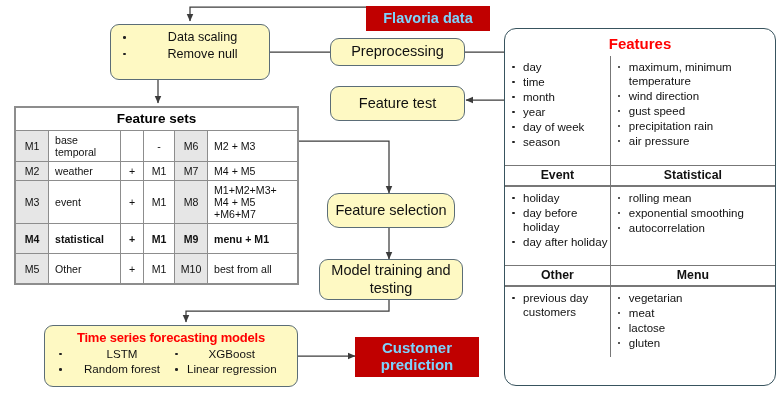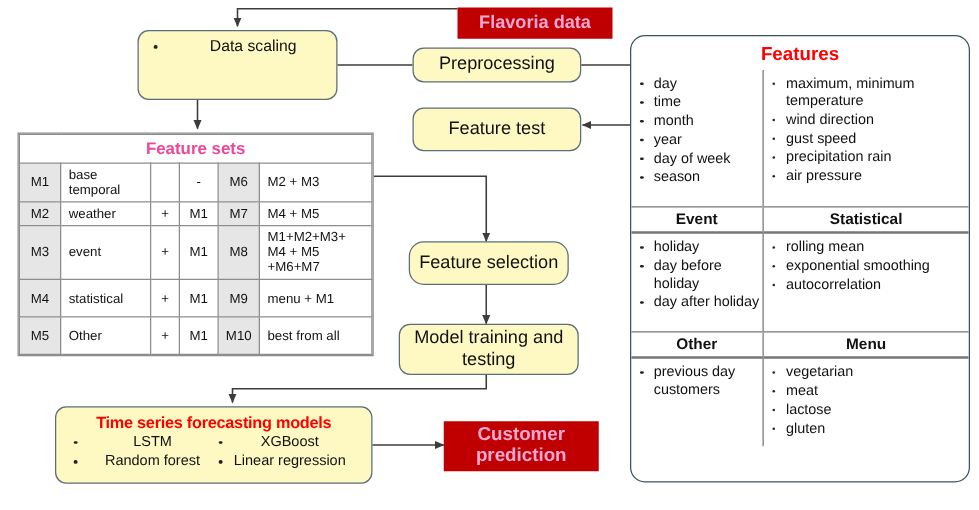--- a/index.html
+++ b/index.html
@@ -17,21 +17,21 @@
     border:1.3px solid #5b6d77;border-radius:9px;background:#fef9c3;
     display:flex;align-items:center;justify-content:center;
     font-size:14.5px;line-height:1.2;text-align:center;color:#111;
   }
   .rbox.multi{display:block;}
 
   
   .redbox{
     position:absolute;box-sizing:border-box;background:#C00000;
     display:flex;align-items:center;justify-content:center;
-    color:#f9a8d4;font-weight:bold;text-align:center;line-height:1.12;
+    color:#7dd3fc;font-weight:bold;text-align:center;line-height:1.12;
   }
 
   
   ul.bl{margin:0;padding:0;list-style:none;}
   ul.bl li{position:relative;padding-left:13px;margin:0 0 1px 0;}
   ul.bl li:before{
     content:"";position:absolute;left:2px;top:7px;
     width:2.6px;height:2.6px;border-radius:50%;background:#222;
   }
 
@@ -41,21 +41,21 @@
   #preproc-list ul.bl li:before{top:6.3px;}
 
   
   #fstable{
     position:absolute;left:14px;top:106px;width:283px;
     border:1px solid #8d8d8d;border-collapse:collapse;background:#fff;
   }
   #fstable table{border-collapse:collapse;width:100%;font-size:10.6px;}
   #fstable td{border:1px solid #8d8d8d;padding:3px 3px;vertical-align:middle;}
   #fstable .hdr{
-    text-align:center;color:#ec4899;font-weight:bold;font-size:13.5px;
+    text-align:center;color:#000000;font-weight:bold;font-size:13.5px;
     padding:3px 0 4px 0;border:1px solid #8d8d8d;
   }
   #fstable .mcol{background:#e6e6e6;text-align:center;width:26px;font-size:10.6px;}
   #fstable .name{width:62px;padding-left:6px;}
   #fstable .plus{width:16px;text-align:center;}
   #fstable .base{width:24px;text-align:center;}
   #fstable .expr{padding-left:6px;}
 
   
   #tsbox{left:44px;top:325px;width:254px;height:62px;padding:0;}
@@ -128,20 +128,21 @@
     </g>
   </svg>
 
   <div class="redbox" id="flavoria" style="left:366px;top:6px;width:124px;height:25px;font-size:14.5px;">
     <span>Flavoria data</span>
   </div>
 
   <div class="rbox multi" id="preproc-list">
     <ul class="bl">
       <li>Data scaling</li>
+      <li>Remove null</li>
     </ul>
   </div>
 
   <div class="rbox" style="left:330px;top:38px;width:135px;height:28px;">
     <span>Preprocessing</span>
   </div>
 
   <div class="rbox" style="left:330px;top:86px;width:135px;height:35px;">
     <span>Feature test</span>
   </div>
@@ -182,21 +183,21 @@
           <td class="expr">M4 + M5</td>
         </tr>
         <tr style="height:40px;">
           <td class="mcol">M3</td>
           <td class="name">event</td>
           <td class="plus">+</td>
           <td class="base">M1</td>
           <td class="mcol">M8</td>
           <td class="expr">M1+M2+M3+ M4 + M5 +M6+M7</td>
         </tr>
-        <tr style="height:30px;">
+        <tr style="height:30px;font-weight:bold;">
           <td class="mcol">M4</td>
           <td class="name">statistical</td>
           <td class="plus">+</td>
           <td class="base">M1</td>
           <td class="mcol">M9</td>
           <td class="expr">menu + M1</td>
         </tr>
         <tr style="height:30px;">
           <td class="mcol">M5</td>
           <td class="name">Other</td>

